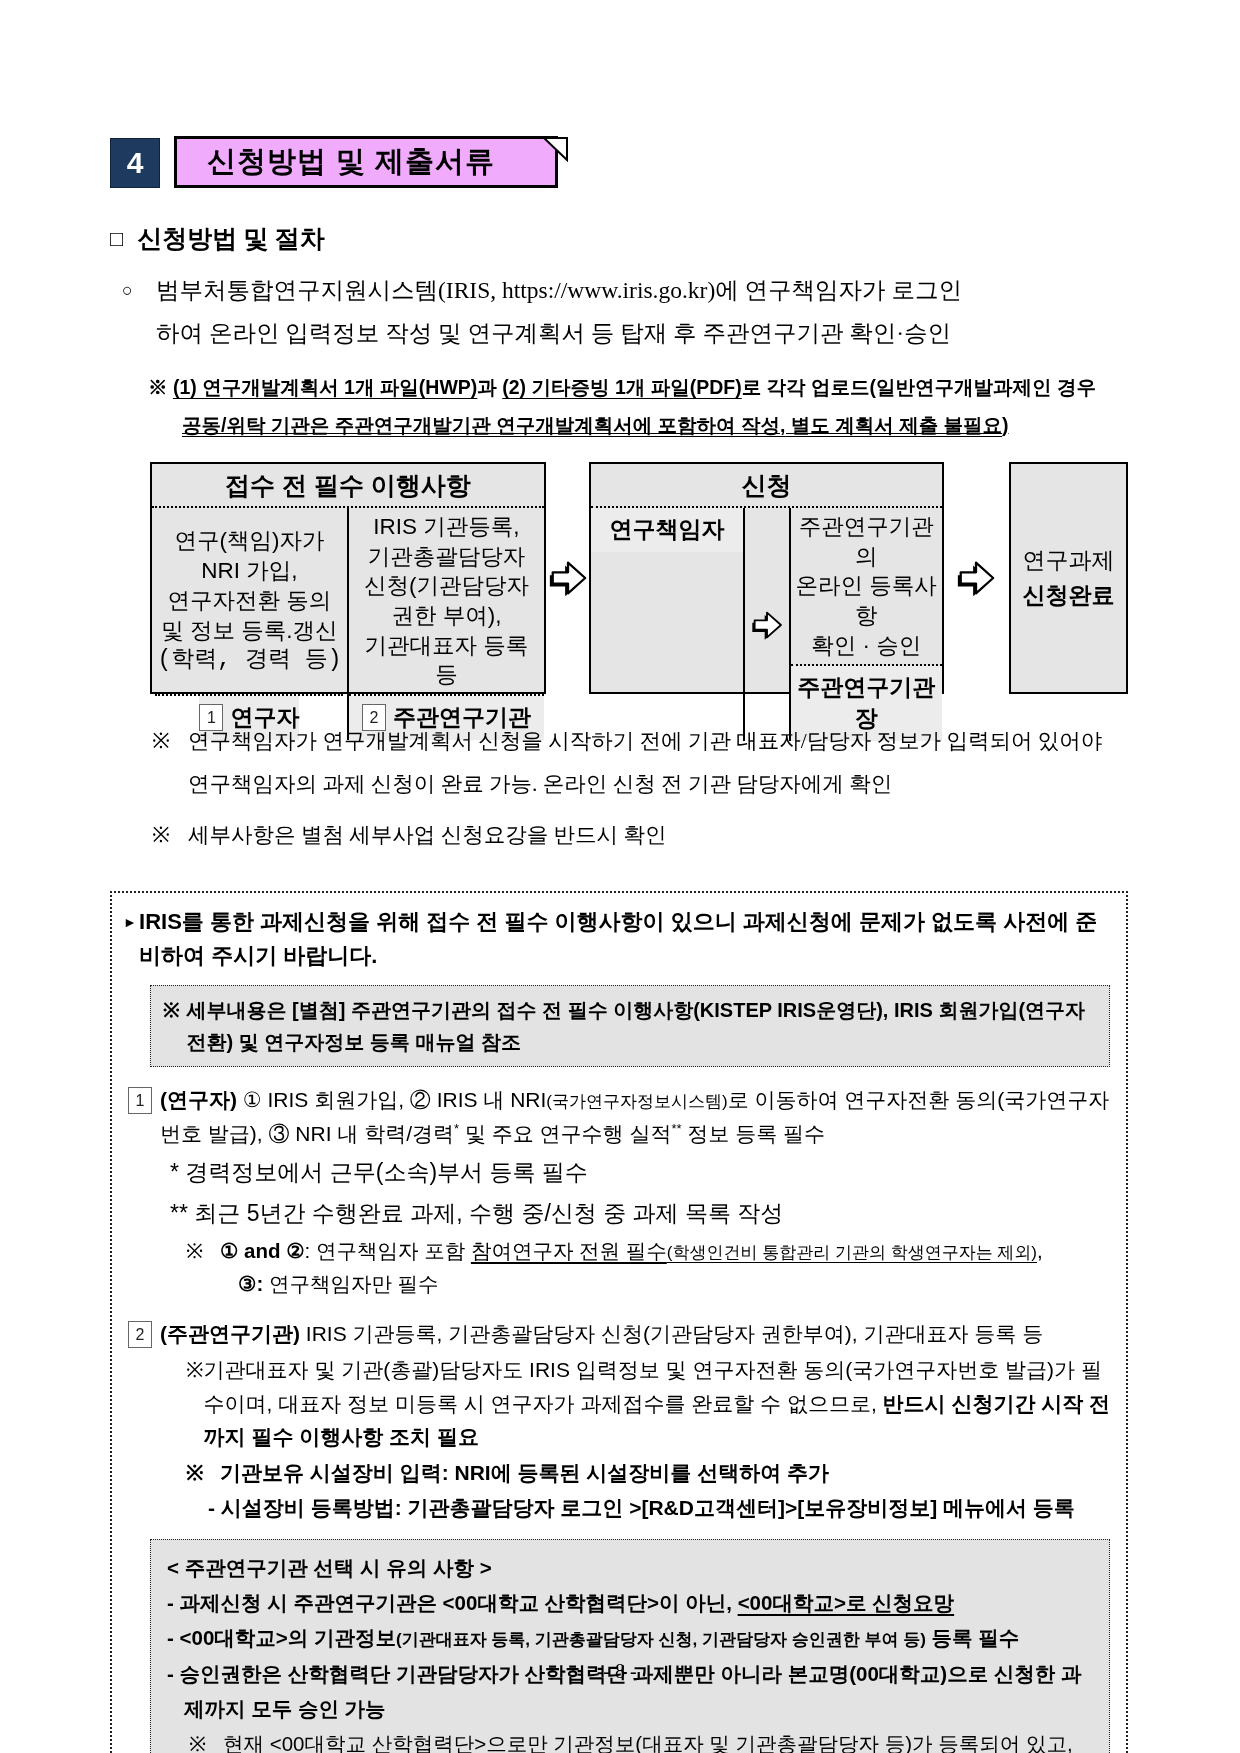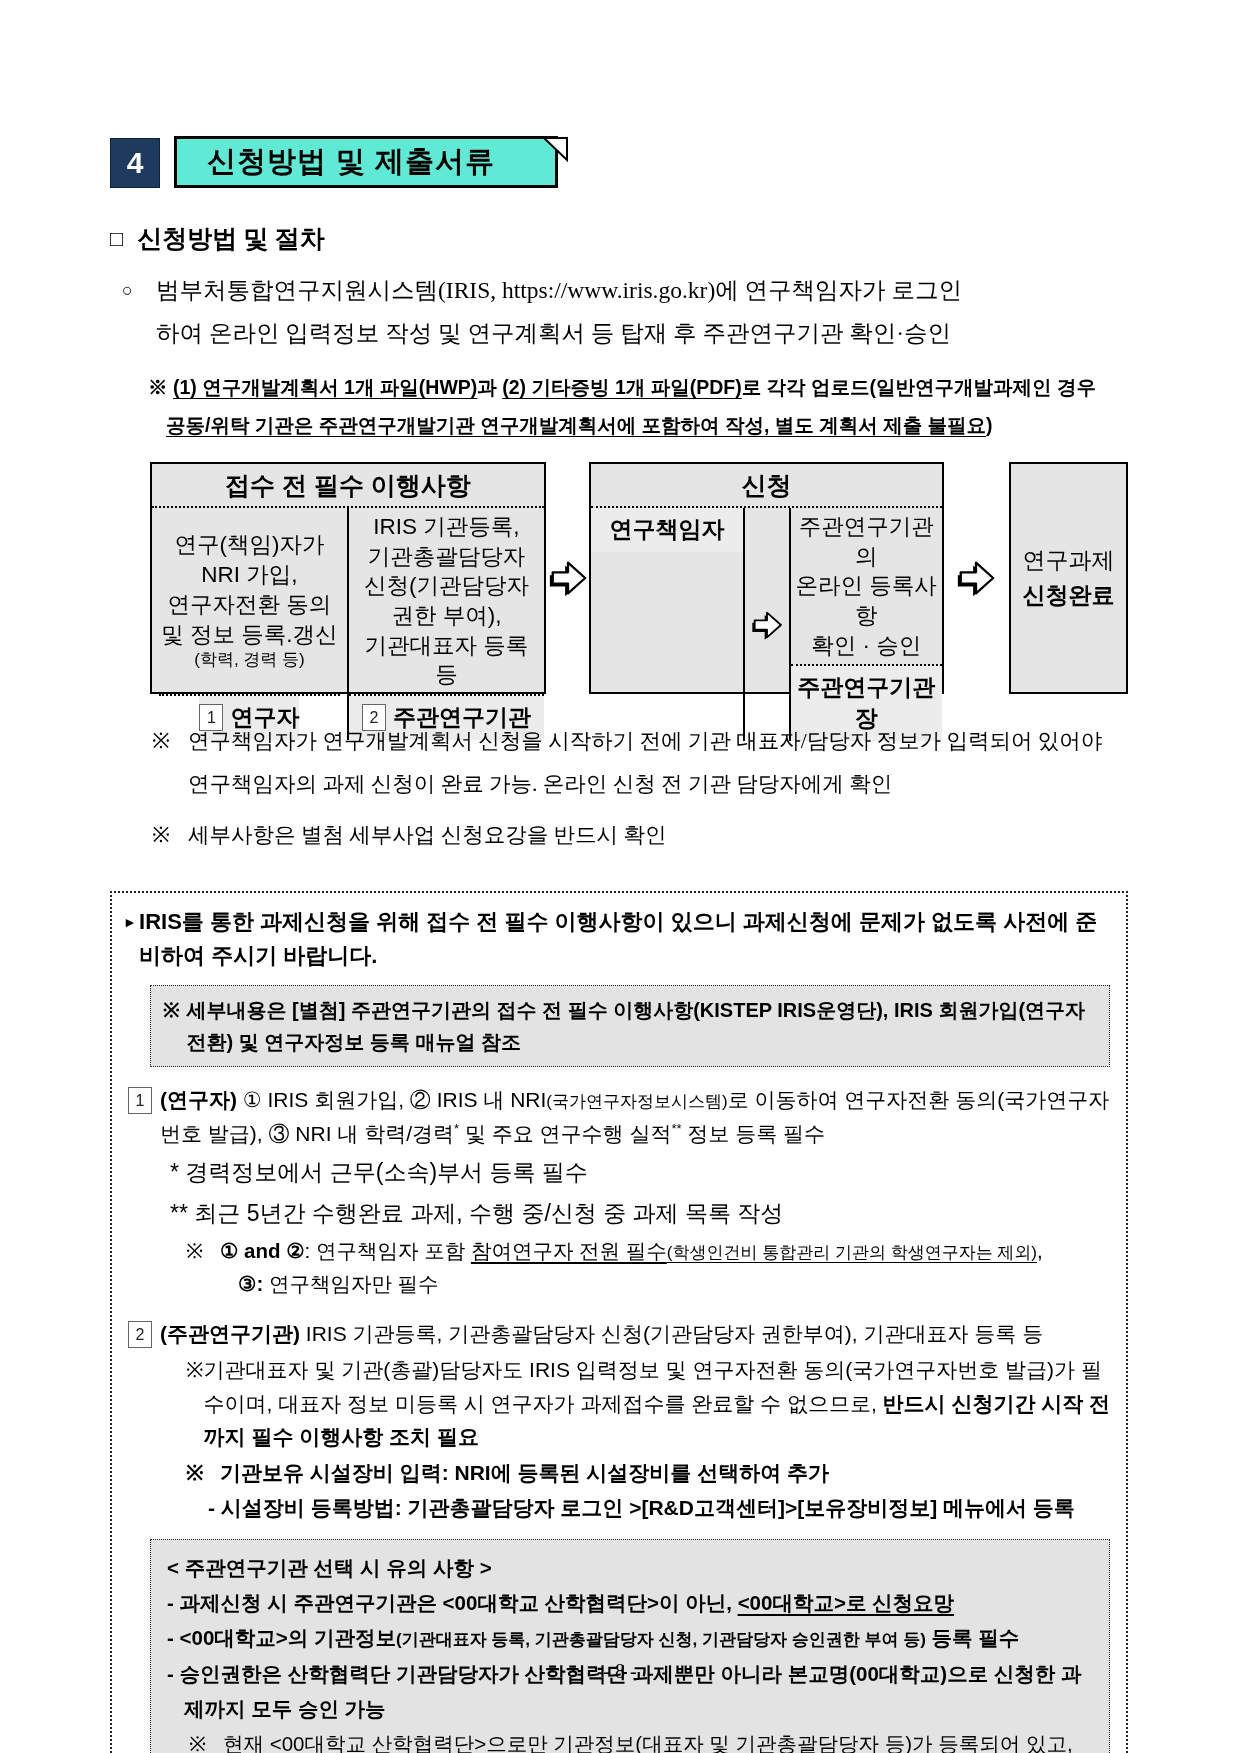--- a/index.html
+++ b/index.html
@@ -4,46 +4,46 @@
 <style>
   html,body{margin:0;padding:0;background:#fff;}
   body{width:1240px;height:1753px;position:relative;font-family:"Liberation Sans",sans-serif;color:#000;}
   .page{position:absolute;inset:0;padding:136px 112px 0 110px;box-sizing:border-box;}
 
   
   .sec-header{display:flex;align-items:stretch;height:52px;}
   .sec-badge{width:48px;height:48px;background:#1f3a5f;border:1px solid #10233c;color:#fff;
     font-size:30px;font-weight:bold;display:flex;align-items:center;justify-content:center;margin-top:2px;}
   .sec-titlebox{position:relative;margin-left:14px;border:3px solid #000;display:flex;align-items:center;
-    padding:0 60px 0 30px;font-size:29px;font-weight:bold;letter-spacing:1px;background:#5eead4;}
+    padding:0 60px 0 30px;font-size:29px;font-weight:bold;letter-spacing:1px;background:#f0abfc;}
   .fold-svg{position:absolute;top:-3px;right:-14px;}
 
   
   .subheading{margin-top:34px;font-family:"Liberation Serif",serif;font-size:25px;font-weight:bold;
     display:flex;align-items:center;gap:14px;}
   .subheading .sq{font-size:22px;font-weight:normal;}
   .intro{margin-top:14px;display:flex;font-family:"Liberation Serif",serif;font-size:23.5px;line-height:1.85;}
   .intro .mark{width:34px;padding-left:12px;font-size:18px;padding-top:5px;}
   .intro .txt{flex:1;}
   .upload-note{margin-top:12px;margin-left:38px;font-size:19.5px;font-weight:600;line-height:1.95;}
-  .upload-note .l2{margin-left:18px;}
+  .upload-note .l2{margin-left:34px;text-decoration:underline;}
   .u{text-decoration:underline;text-underline-offset:4px;}
   .bold{font-weight:800;}
 
   
   .diagram{margin-top:18px;margin-left:40px;display:flex;align-items:stretch;height:232px;}
   .dbox{border:2.5px solid #000;display:flex;flex-direction:column;box-sizing:border-box;background:#e5e5e5;}
   .dbox-title{text-align:center;font-weight:bold;font-size:25px;padding:5px 0 4px;border-bottom:2px dotted #000;}
   .dcols{flex:1;display:flex;}
   .dcolwrap{flex:1;display:flex;flex-direction:column;}
   .box1{width:402px;}
   .box1 .dcolwrap:first-child{border-right:2px solid #000;align-items:center;}
   .dcol-body{flex:1;display:flex;flex-direction:column;align-items:center;justify-content:center;
     text-align:center;font-size:22.5px;line-height:1.32;padding:4px 2px;border-bottom:2px dotted #000;white-space:pre-line;}
-  .dcol-body .small{font-size:17px;}
+  .dcol-body .small{font-size:23px;font-family:Liberation Mono, monospace;}
   .dcol-footer{background:#ececec;text-align:center;font-size:23px;font-weight:bold;padding:6px 0 7px;
     display:flex;align-items:center;justify-content:center;gap:7px;}
   .numbox{display:inline-flex;align-items:center;justify-content:center;width:22px;height:25px;
     border:1.5px solid #666;background:#fff;font-size:16px;font-weight:normal;color:#222;}
   .box2{width:360px;}
   .box2 .dcols .gap{width:44px;display:flex;align-items:center;justify-content:center;}
   .box2 .dcolwrap.c1{border-right:2px solid #000;}
   .box2 .dcolwrap.c2{border-left:2px solid #000;}
   .box3{width:121px;align-items:center;justify-content:center;text-align:center;font-size:23px;line-height:1.5;}
   .arrow-gap{display:flex;align-items:center;justify-content:center;width:44px;}

